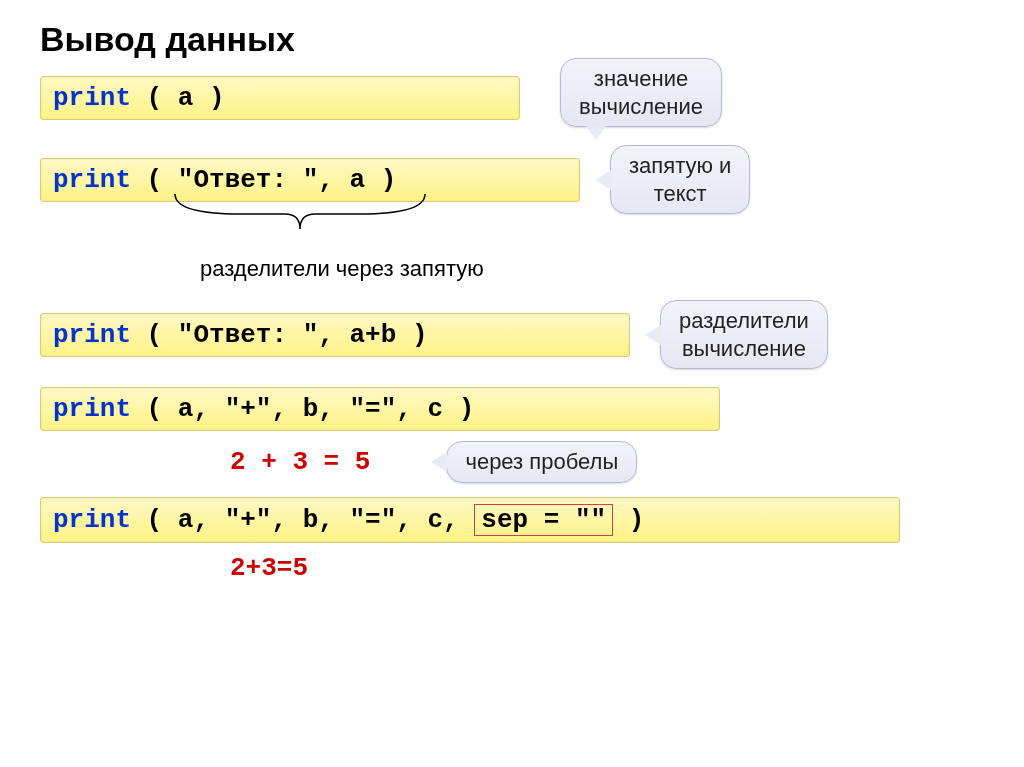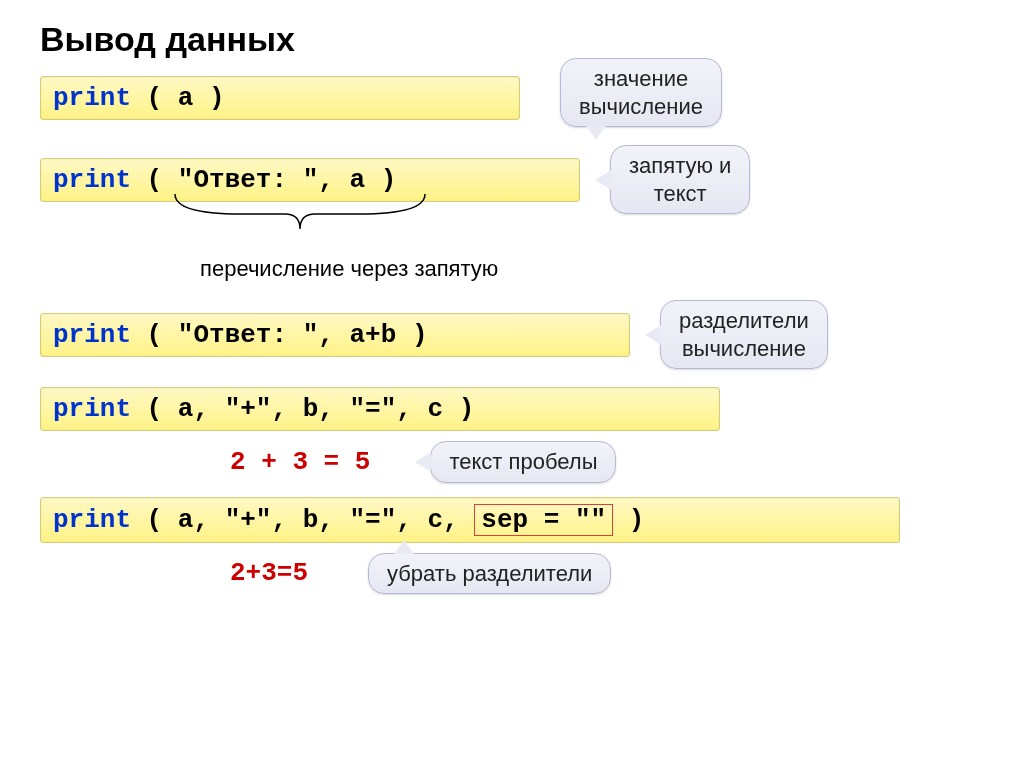--- a/index.html
+++ b/index.html
@@ -98,21 +98,21 @@
     position: absolute;
     left: 130px;
     top: 44px;
     width: 260px;
     height: 45px;
     pointer-events: none;
   }
   .row-result {
     display: flex;
     align-items: center;
-    gap: 60px;
+    gap: 76px;
     margin-bottom: 14px;
   }
 </style>
 </head>
 <body>
 
 <div class="title">Вывод данных</div>
 
 <div class="row">
   <div class="codebox" style="width:480px;">
@@ -130,43 +130,42 @@
   </div>
   <div class="callout pointer-left">
     <span>запятую и</span><br>
     <span>текст</span>
   </div>
   <svg class="brace-svg" viewBox="0 0 260 45">
     <path d="M5 5 Q5 25 70 25 L115 25 Q130 25 130 40 Q130 25 145 25 L190 25 Q255 25 255 5" fill="none" stroke="#000" stroke-width="1.5"></path>
   </svg>
 </div>
 
-<div class="note" style="margin-top:42px;">перечисление через запятую</div>
+<div class="note" style="margin-top:42px;">разделители через запятую</div>
 
 <div class="row">
   <div class="codebox" style="width:590px;">
     <span class="kw-print">print</span><span class="paren"> ( </span><span class="str">"Ответ: "</span><span>, </span><span class="var">a+b</span><span class="paren"> )</span>
   </div>
   <div class="callout pointer-left">
     <span>разделители</span><br>
     <span>вычисление</span>
   </div>
 </div>
 
 <div class="row" style="margin-bottom:10px;">
   <div class="codebox" style="width:680px;">
     <span class="kw-print">print</span><span> ( a, "+", b, "=", c )</span>
   </div>
 </div>
 <div class="row-result">
   <div class="result">2 + 3 = 5</div>
-  <div class="callout pointer-left">текст пробелы</div>
+  <div class="callout pointer-left">через пробелы</div>
 </div>
 
 <div class="row" style="margin-bottom:10px;">
   <div class="codebox" style="width:860px;">
     <span class="kw-print">print</span><span> ( a, "+", b, "=", c, </span><span class="sepbox">sep = ""</span><span> )</span>
   </div>
 </div>
 <div class="row-result" style="">
   <div class="result">2+3=5</div>
-  <div class="callout pointer-top-left">убрать разделители</div>
 </div>
 
 </body></html>

